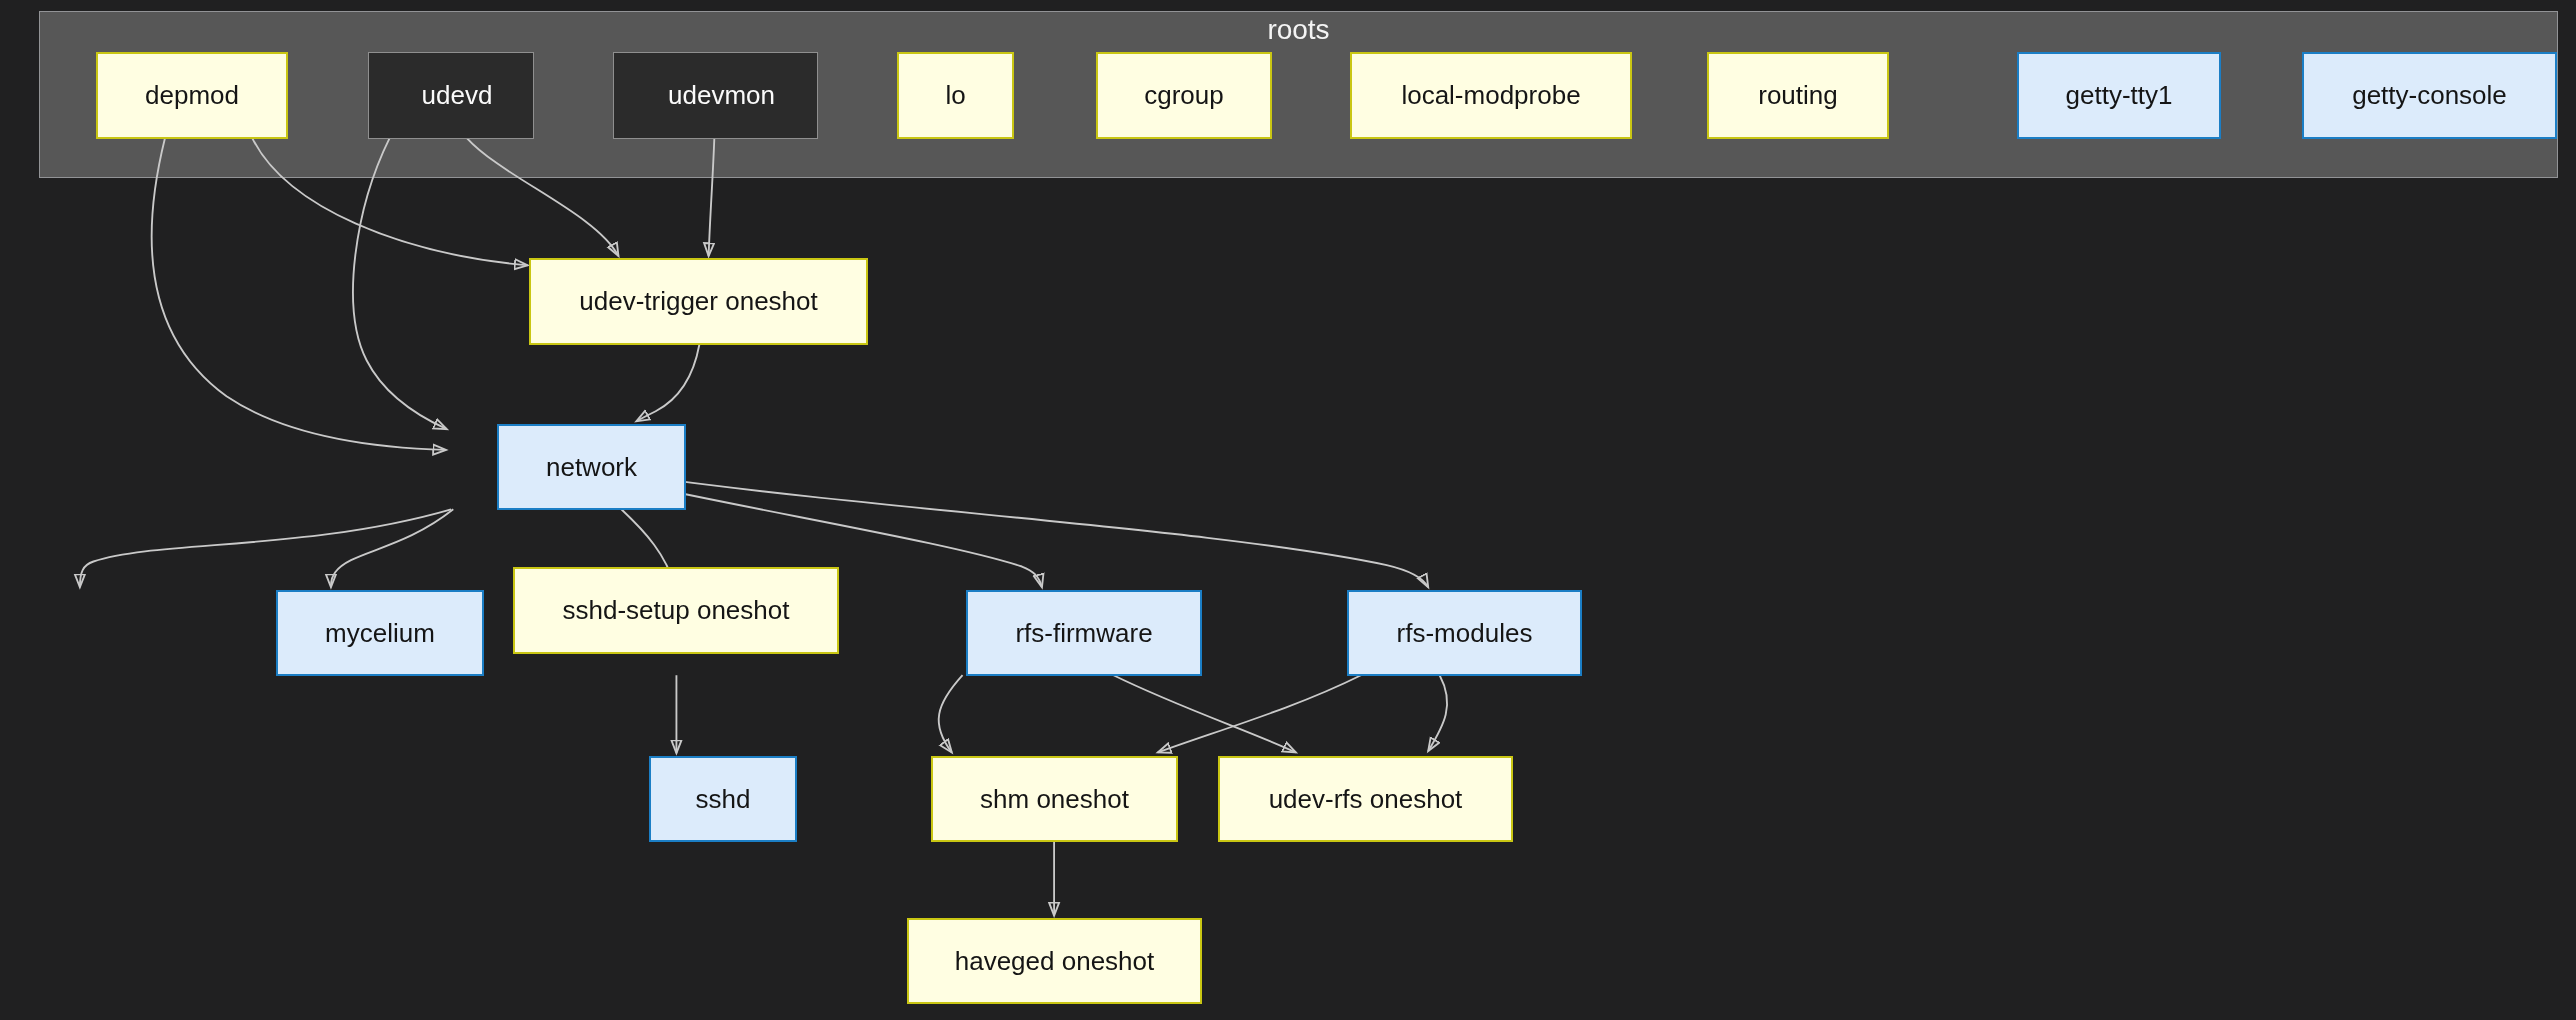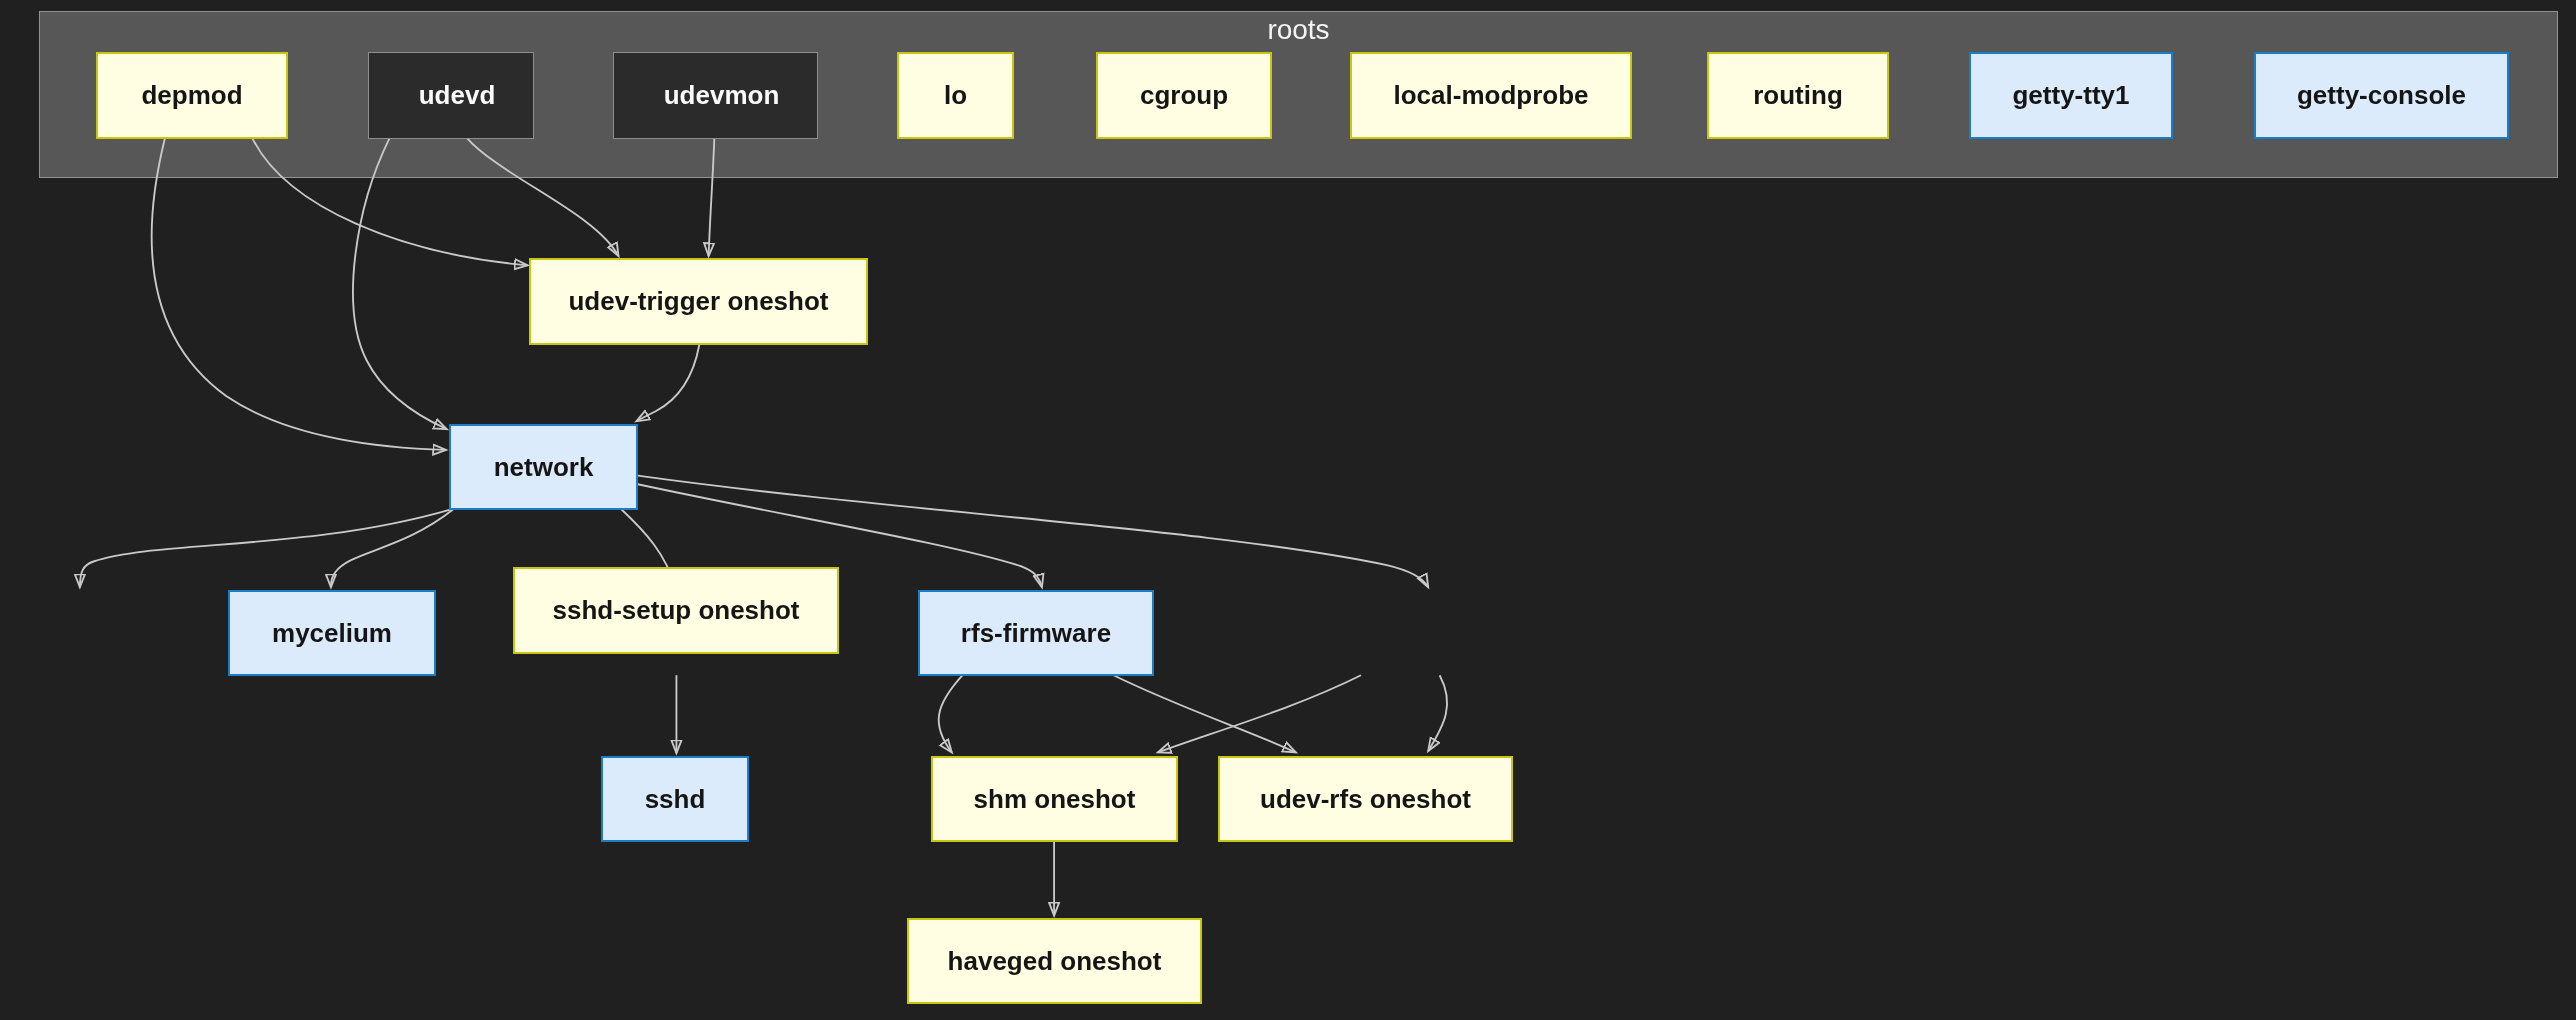--- a/index.html
+++ b/index.html
@@ -13,24 +13,24 @@
   }
   .cluster-label{
     position:absolute;top:2.9px;left:0;right:0;text-align:center;
     color:#f4f4f4;font-size:28px;line-height:1.1;
   }
   svg.edges{position:absolute;left:0;top:0;width:2576px;height:1020px;z-index:2;}
   svg.edges path{fill:none;stroke:#c9c9c9;stroke-width:2.6px;}
   .node{
     position:absolute;display:flex;align-items:center;justify-content:center;
     box-sizing:border-box;font-size:26px;color:#151515;z-index:3;
-    white-space:nowrap;text-align:center;font-weight:bold;
+    white-space:nowrap;text-align:center;
   }
   .node.yellow{background:#fffee2;border:2.9px solid #c9c613;}
-  .node.blue{background:#dcebfb;border:2.9px solid #1b7ec5;}
+  .node.blue{background:#dcebfb;border:2.9px solid #1b7ec5;margin-left:48px;}
   .node.dark{background:#2b2b2b;border:1.4px solid #8f8f8f;color:#fafafa;padding-left:12px;}
 </style>
 </head>
 <body>
 
 <div class="canvas">
 
   <div class="cluster">
     <div class="cluster-label">roots</div>
   </div>
@@ -97,20 +97,23 @@
 
   <div class="node blue" style="left:228px;top:590px;width:208px;height:86px">
     <span>mycelium</span>
   </div>
   <div class="node yellow" style="left:513px;top:567px;width:326px;height:87px">
     <span>sshd-setup oneshot</span>
   </div>
   <div class="node blue" style="left:918px;top:590px;width:236px;height:86px">
     <span>rfs-firmware</span>
   </div>
+  <div class="node blue" style="left:1299px;top:590px;width:235px;height:86px">
+    <span>rfs-modules</span>
+  </div>
 
   <div class="node blue" style="left:601px;top:756px;width:148px;height:86px">
     <span>sshd</span>
   </div>
   <div class="node yellow" style="left:931px;top:756px;width:247px;height:86px">
     <span>shm oneshot</span>
   </div>
   <div class="node yellow" style="left:1218px;top:756px;width:295px;height:86px">
     <span>udev-rfs oneshot</span>
   </div>

